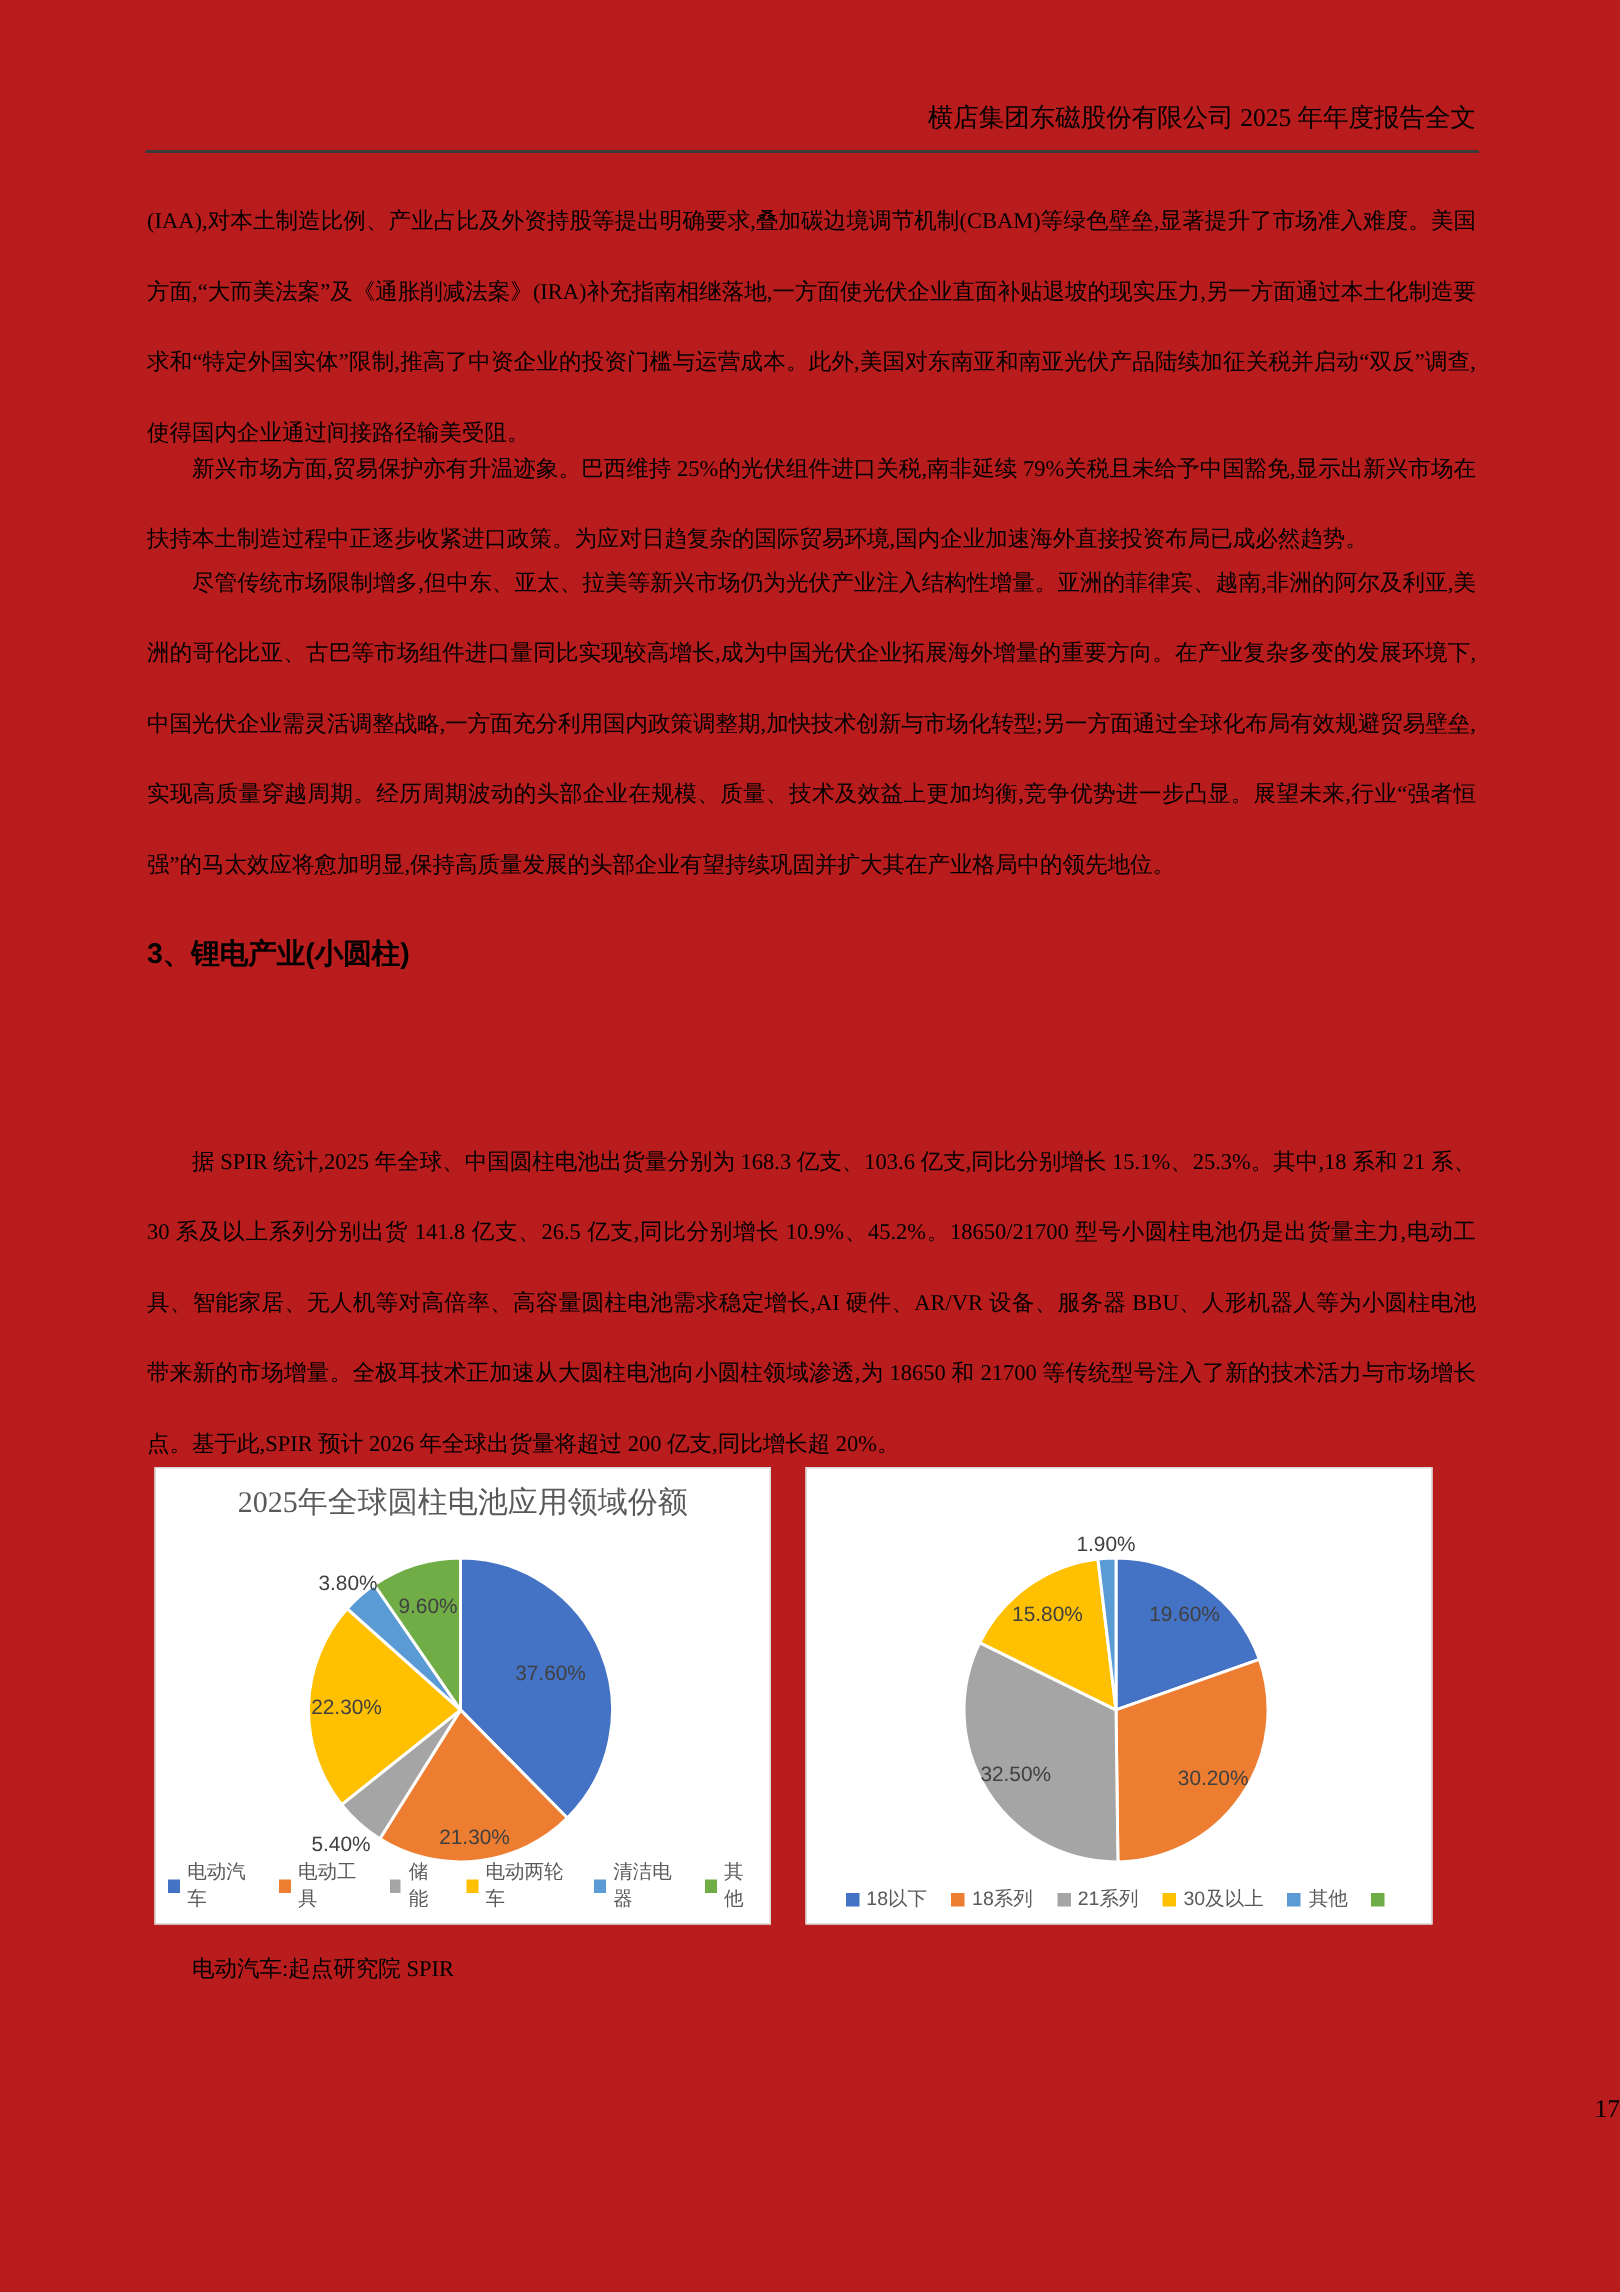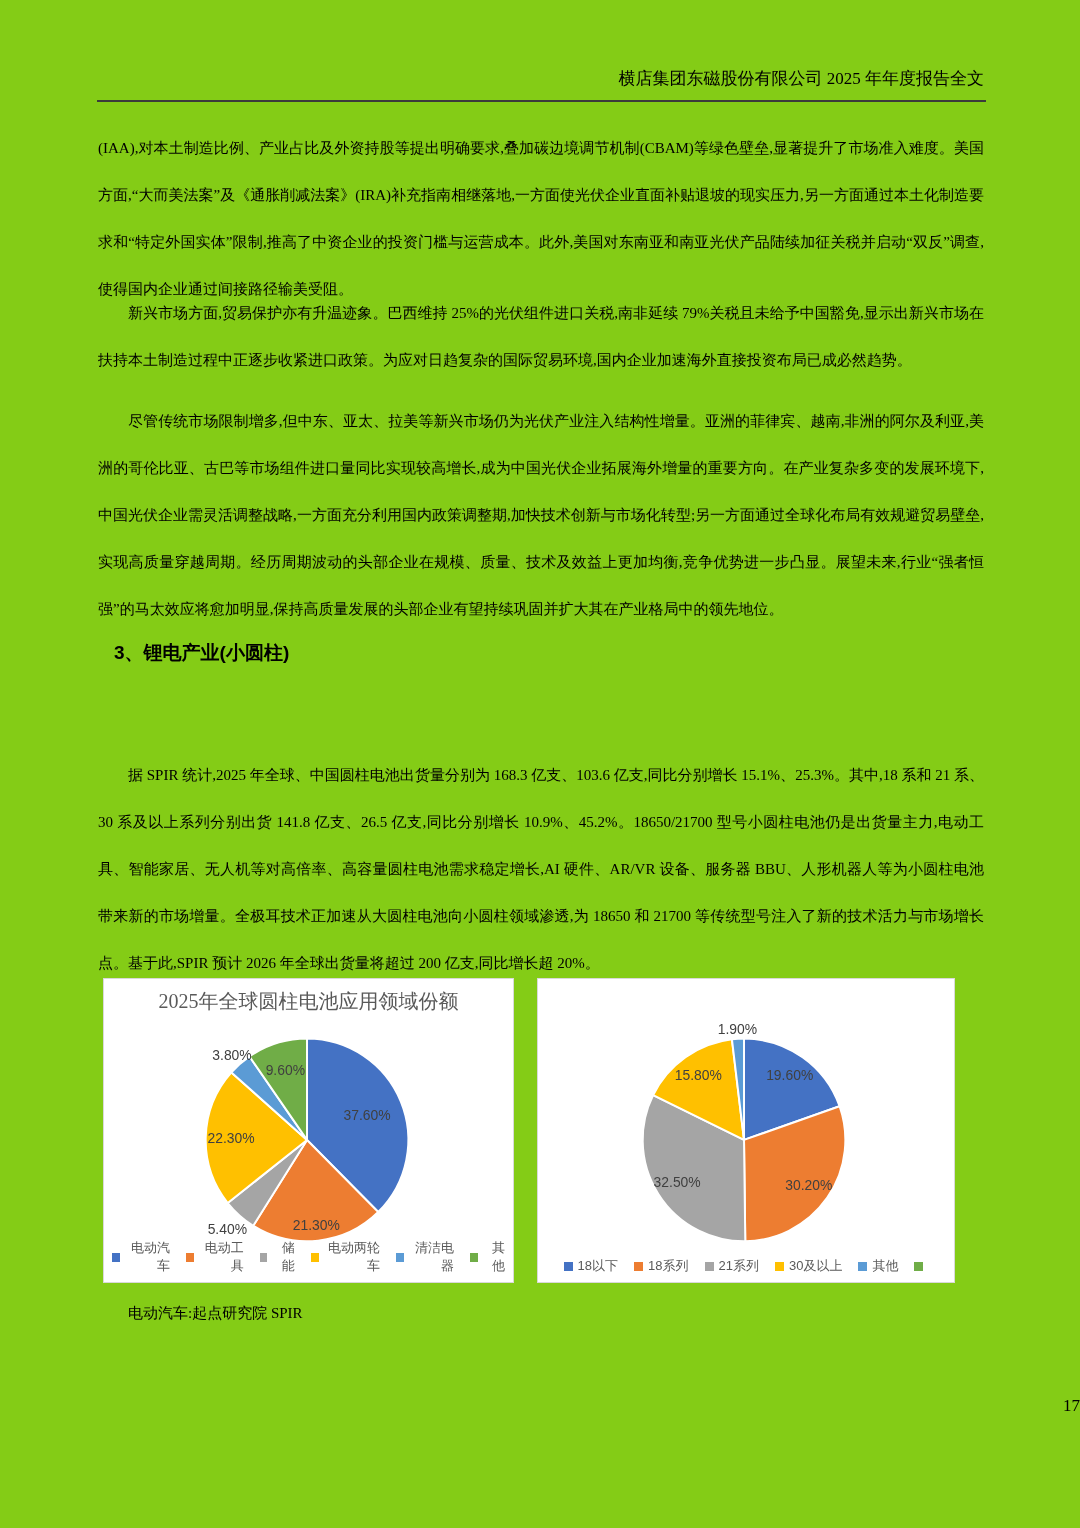--- a/index.html
+++ b/index.html
@@ -1,50 +1,50 @@
 <!DOCTYPE html>
 <html><head>
 <meta charset="utf-8">
 <style>
   html,body{margin:0;padding:0;background:#ffffff;}
-  .page{position:relative;width:1080px;height:1528px;background:#84cc16;overflow:hidden;
+  .page{position:relative;width:1080px;height:1528px;background:#b91c1c;overflow:hidden;
         font-family:"Liberation Serif","DejaVu Serif",serif;color:#000;}
   .header-text{position:absolute;top:68px;left:98px;width:886px;text-align:right;
         font-size:17px;line-height:22px;}
   .header-rule{position:absolute;top:100px;left:97px;width:889px;height:2px;background:#3b3b3b;}
   .para{position:absolute;left:98px;width:886px;margin:0;font-size:15px;line-height:47px;
         text-align:justify;}
   .indent{text-indent:2em;}
-  .heading{position:absolute;left:98px;width:886px;margin:16px;font-size:19px;line-height:33px;
+  .heading{position:absolute;left:98px;width:886px;margin:0;font-size:19px;line-height:33px;
         font-weight:700;font-family:"Liberation Sans","DejaVu Sans",sans-serif;}
   .chart{position:absolute;top:978px;height:305px;background:#fff;border:1px solid #d9d9d9;
         font-family:"Liberation Sans","DejaVu Sans",sans-serif;box-sizing:border-box;}
   #chart1{left:103px;width:411px;}
   #chart2{left:537px;width:418px;}
   .chart-title{position:absolute;top:9px;left:0;right:0;text-align:center;font-size:20px;
         color:#595959;white-space:nowrap;font-family:Liberation Serif, serif;}
   .chart-canvas{position:absolute;left:0;top:0;width:100%;height:100%;}
   .chart-canvas svg{display:block;width:100%;height:100%;}
   .chart-legend{position:absolute;left:0;right:0;bottom:7px;display:flex;justify-content:center;
-        align-items:center;font-size:13px;color:#595959;text-align:right;}
+        align-items:center;font-size:13px;color:#595959;}
   .legend-item{display:inline-flex;align-items:center;margin:0 8px;}
   .legend-marker{width:9px;height:9px;margin-right:5px;display:inline-block;}
   .page-num{position:absolute;top:1396px;left:0;width:100%;text-align:right;font-size:17px;}
 </style>
 </head>
 <body>
 
 <div class="page">
 
   <div class="header-text">横店集团东磁股份有限公司 2025 年年度报告全文</div>
   <div class="header-rule"></div>
 
   <p class="para" style="top:125px">(IAA),对本土制造比例、产业占比及外资持股等提出明确要求,叠加碳边境调节机制(CBAM)等绿色壁垒,显著提升了市场准入难度。美国方面,“大而美法案”及《通胀削减法案》(IRA)补充指南相继落地,一方面使光伏企业直面补贴退坡的现实压力,另一方面通过本土化制造要求和“特定外国实体”限制,推高了中资企业的投资门槛与运营成本。此外,美国对东南亚和南亚光伏产品陆续加征关税并启动“双反”调查,使得国内企业通过间接路径输美受阻。</p>
   <p class="para indent" style="top:290px">新兴市场方面,贸易保护亦有升温迹象。巴西维持 25%的光伏组件进口关税,南非延续 79%关税且未给予中国豁免,显示出新兴市场在扶持本土制造过程中正逐步收紧进口政策。为应对日趋复杂的国际贸易环境,国内企业加速海外直接投资布局已成必然趋势。</p>
-  <p class="para indent" style="top:398px">尽管传统市场限制增多,但中东、亚太、拉美等新兴市场仍为光伏产业注入结构性增量。亚洲的菲律宾、越南,非洲的阿尔及利亚,美洲的哥伦比亚、古巴等市场组件进口量同比实现较高增长,成为中国光伏企业拓展海外增量的重要方向。在产业复杂多变的发展环境下,中国光伏企业需灵活调整战略,一方面充分利用国内政策调整期,加快技术创新与市场化转型;另一方面通过全球化布局有效规避贸易壁垒,实现高质量穿越周期。经历周期波动的头部企业在规模、质量、技术及效益上更加均衡,竞争优势进一步凸显。展望未来,行业“强者恒强”的马太效应将愈加明显,保持高质量发展的头部企业有望持续巩固并扩大其在产业格局中的领先地位。</p>
+  <p class="para indent" style="top:366px">尽管传统市场限制增多,但中东、亚太、拉美等新兴市场仍为光伏产业注入结构性增量。亚洲的菲律宾、越南,非洲的阿尔及利亚,美洲的哥伦比亚、古巴等市场组件进口量同比实现较高增长,成为中国光伏企业拓展海外增量的重要方向。在产业复杂多变的发展环境下,中国光伏企业需灵活调整战略,一方面充分利用国内政策调整期,加快技术创新与市场化转型;另一方面通过全球化布局有效规避贸易壁垒,实现高质量穿越周期。经历周期波动的头部企业在规模、质量、技术及效益上更加均衡,竞争优势进一步凸显。展望未来,行业“强者恒强”的马太效应将愈加明显,保持高质量发展的头部企业有望持续巩固并扩大其在产业格局中的领先地位。</p>
 
   <h3 class="heading" style="top:620px">3、锂电产业(小圆柱)</h3>
 
   <p class="para indent" style="top:752px">据 SPIR 统计,2025 年全球、中国圆柱电池出货量分别为 168.3 亿支、103.6 亿支,同比分别增长 15.1%、25.3%。其中,18 系和 21 系、30 系及以上系列分别出货 141.8 亿支、26.5 亿支,同比分别增长 10.9%、45.2%。18650/21700 型号小圆柱电池仍是出货量主力,电动工具、智能家居、无人机等对高倍率、高容量圆柱电池需求稳定增长,AI 硬件、AR/VR 设备、服务器 BBU、人形机器人等为小圆柱电池带来新的市场增量。全极耳技术正加速从大圆柱电池向小圆柱领域渗透,为 18650 和 21700 等传统型号注入了新的技术活力与市场增长点。基于此,SPIR 预计 2026 年全球出货量将超过 200 亿支,同比增长超 20%。</p>
 
   <div class="chart" id="chart1">
     <div class="chart-canvas">
         <svg viewBox="0 0 411 305">
           <path d="M 204 162 L 204.00 60.00 A 102 102 0 0 1 275.67 234.58 Z" fill="#4472C4" stroke="#ffffff" stroke-width="2" stroke-linejoin="round"></path>
           <path d="M 204 162 L 275.67 234.58 A 102 102 0 0 1 149.89 248.46 Z" fill="#ED7D31" stroke="#ffffff" stroke-width="2" stroke-linejoin="round"></path>

